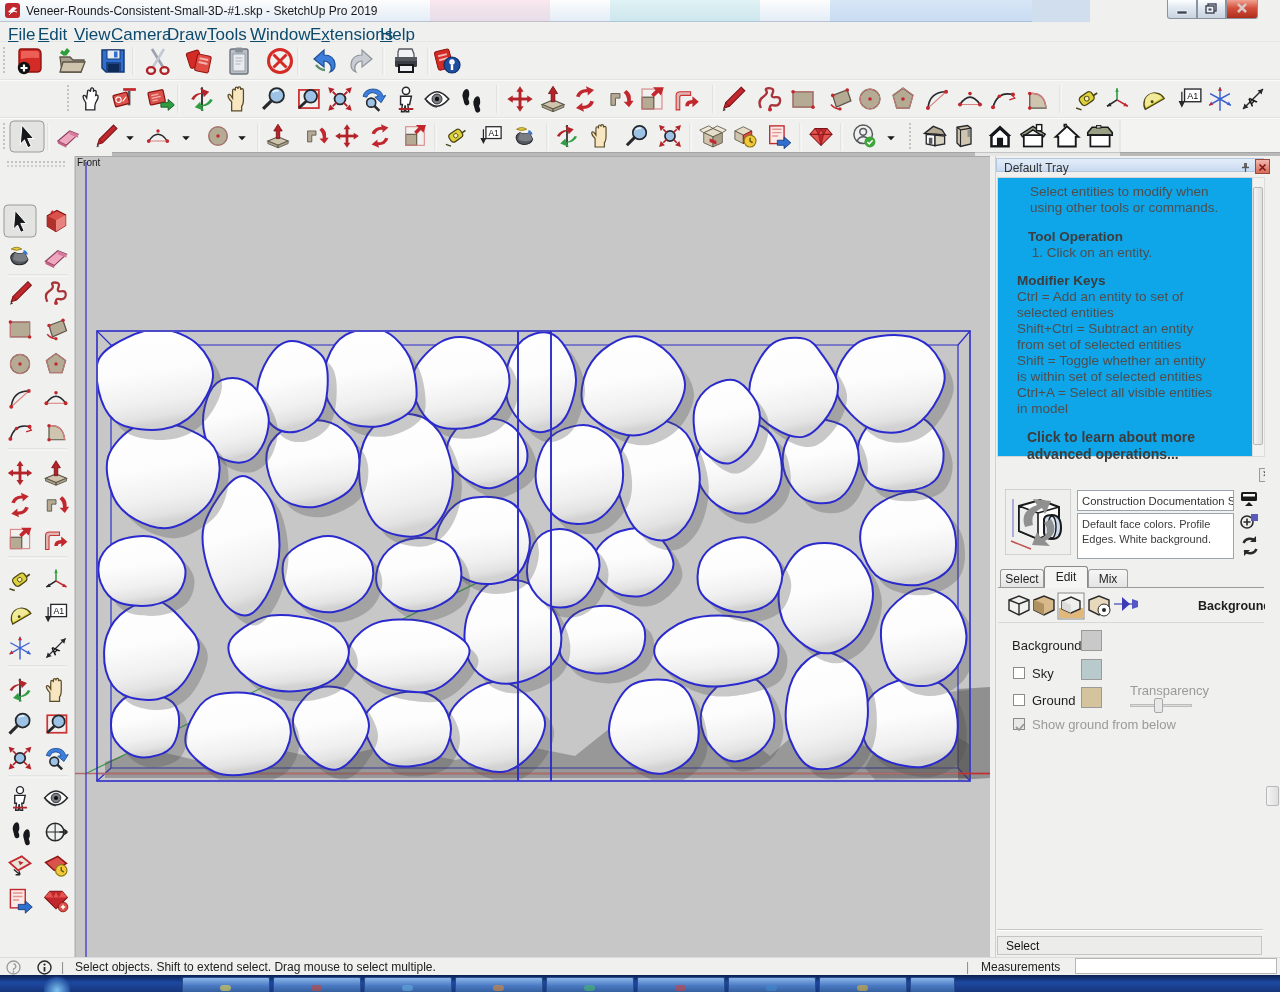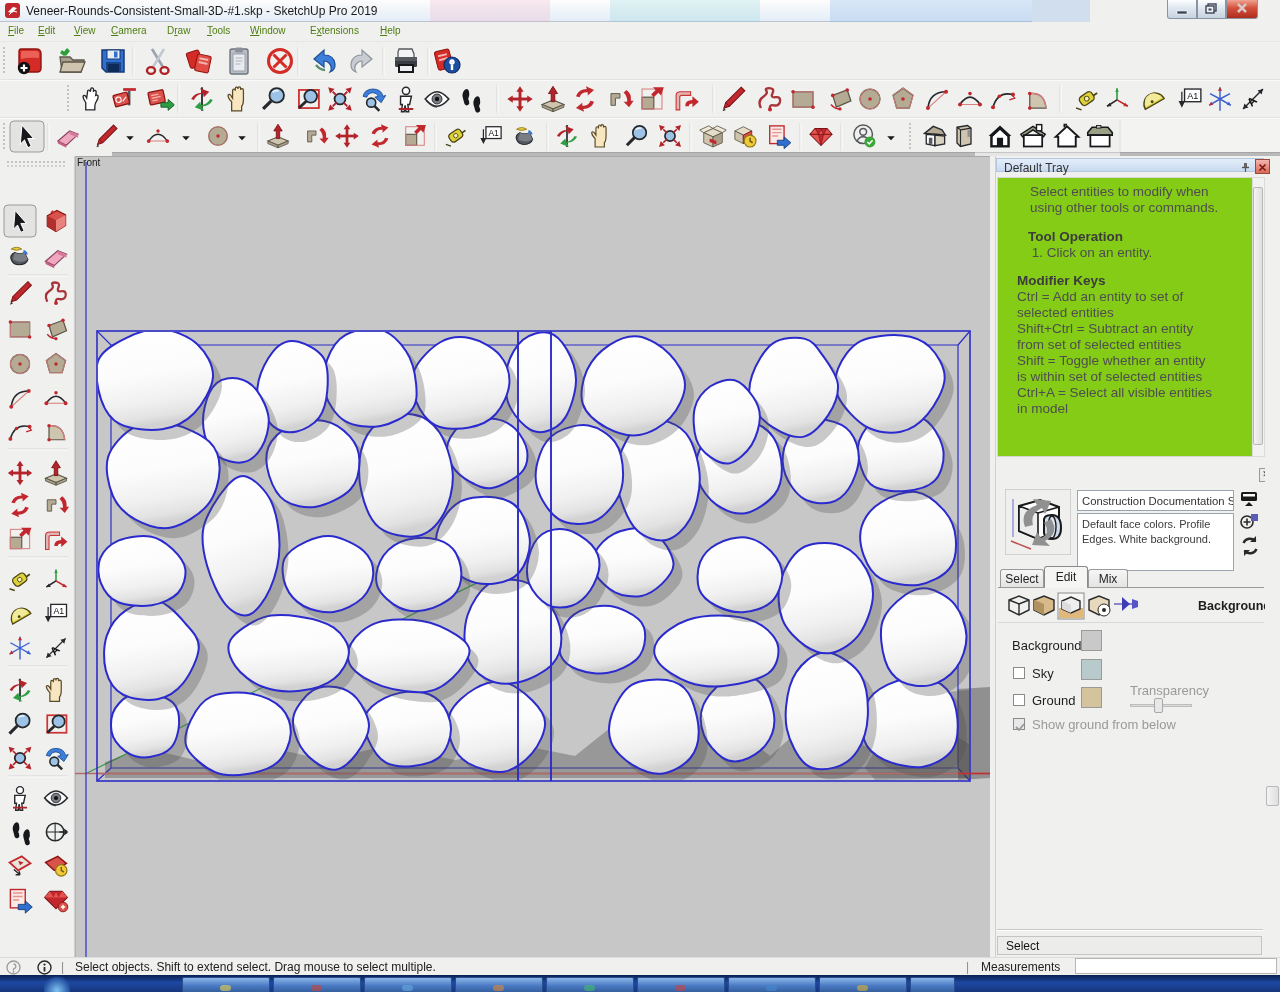--- a/index.html
+++ b/index.html
@@ -1,28 +1,28 @@
 <!DOCTYPE html>
 <html><head><meta charset="utf-8"><style>
 *{margin:0;padding:0;box-sizing:border-box}
 html,body{width:1280px;height:992px;overflow:hidden;font-family:"Liberation Sans",sans-serif;background:#f0f0ef}
 .abs{position:absolute}
 #page{position:relative;width:1280px;height:992px}
 #titlebar{position:absolute;left:0;top:0;width:1032px;height:22px;background:linear-gradient(180deg,#fdfdfd 0%,#f2f6fa 40%,#e4edf7 100%);border-bottom:1px solid #b9c4d0}
 #titlebar .ttxt{position:absolute;left:26px;top:4px;font-size:12px;color:#1a1a1a;white-space:pre}
 #menubar{position:absolute;left:0;top:22px;width:1280px;height:20px;background:#f0f0ef;border-bottom:1px solid #e6e6e6}
-#menubar span{position:absolute;top:3px;font-size:10px;color:#4d7c0f}
+#menubar span{position:absolute;top:3px;font-size:17px;color:#0c4a6e}
 #menubar u{text-decoration:underline}
 #statusbar{position:absolute;left:0;top:957px;width:1280px;height:18px;background:#f0f0ef;border-top:1px solid #dcdcdc;font-size:12px;color:#222}
 #taskbar{position:absolute;left:0;top:975px;width:1280px;height:17px;background:linear-gradient(180deg,#0b1f4e 0%,#1e49a2 45%,#16367c 100%)}
 .tkb{position:absolute;top:2px;height:15px;border-radius:2px 2px 0 0;background:linear-gradient(180deg,#9cc6f0 0%,#5287cf 55%,#3e6cb8 100%);border:1px solid #274f8f;border-bottom:none}
 #rpanel{position:absolute;left:995px;top:156px;width:285px;height:801px;background:#f0f0ef;border-left:1px solid #d0d0d0}
 .wbtn{position:absolute;top:0;height:19px;border:1px solid #8a93a2;border-top:none}
 #traytitle{position:absolute;left:0;top:2px;width:268px;height:14px;background:linear-gradient(180deg,#e4eefa,#c9daf0);border:1px solid #b5c7dd;font-size:12px;color:#333;padding:2px 0 0 7px}
-#instr{position:absolute;left:1px;top:21px;width:256px;height:280px;background:#84cc16;border:1px solid #d5d5d5;color:#4e4e4e;font-size:13.5px}
+#instr{position:absolute;left:1px;top:21px;width:256px;height:280px;background:#0ea5e9;border:1px solid #d5d5d5;color:#4e4e4e;font-size:13.5px}
 #instr b{color:#3c3c3c}
 .sbar{position:absolute;background:#f2f2f1;border:1px solid #dcdcdc}
 .sthumb{background:linear-gradient(90deg,#f4f4f4,#dfdfdf);border:1px solid #b8b8b8;border-radius:2px}
 .sarrow{position:absolute;width:100%;text-align:center;font-size:8px;color:#5a5a5a}
 #stitle{position:absolute;left:0;top:310px;width:268px;height:19px;background:linear-gradient(180deg,#fbfbfb,#e2e2e2);border:1px solid #cfcfcf;font-size:12px;color:#1a1a1a;padding:2px 0 0 8px}
 .field{position:absolute;background:#fff;border:1px solid #9aa5b1;font-size:12px;color:#333;overflow:hidden;white-space:nowrap}
 .tab{position:absolute;border:1px solid #9a9a9a;border-bottom:none;border-radius:3px 3px 0 0;background:linear-gradient(180deg,#f6f6f6,#e4e4e4);font-size:12px;color:#222;text-align:center}
 .cb{position:absolute;width:12px;height:12px;background:#fff;border:1px solid #8b8b8b}
 .swatch{position:absolute;width:21px;height:21px;border:1px solid #9a9a9a}
 .lbl{position:absolute;font-size:13px;color:#1e1e1e}
@@ -801,40 +801,41 @@
         <path d="M3 6.5 h7" stroke="#555" stroke-width="1.4"></path>
         <path d="M6.5 7 v4" stroke="#555" stroke-width="1.2"></path>
       </svg>
       <div class="abs" style="left:259px;top:3px;width:15px;height:15px;background:linear-gradient(180deg,#f2b6ad,#d96a57);border:1px solid #9a4a3a"><svg width="13" height="13">
           <path d="M3.5 3.5 L9.5 9.5 M9.5 3.5 L3.5 9.5" stroke="#7c1616" stroke-width="1.6"></path>
         </svg></div>
       <div id="instr">
         <div style="padding:6px 0 0 32px;line-height:16px">Select entities to modify when<br>using other tools or commands.</div>
 <div style="padding:13px 8px 0 30px;line-height:16px"><b>Tool Operation</b><br>&nbsp;1. Click on an entity.</div>
 <div style="padding:12px 0 0 19px;line-height:16px"><b>Modifier Keys</b><br>Ctrl = Add an entity to set of<br>selected entities<br>Shift+Ctrl = Subtract an entity<br>from set of selected entities<br>Shift = Toggle whether an entity<br>is within set of selected entities<br>Ctrl+A = Select all visible entities<br>in model</div>
+<div style="padding:12px 0 0 29px;line-height:17px;font-size:14px"><b>Click to learn about more<br>advanced operations...</b></div>
       </div>
       <div class="sbar" style="left:256px;top:21px;width:13px;height:280px"></div>
       <div class="sthumb abs" style="left:257px;top:31px;width:10px;height:258px"></div>
       <div class="sarrow" style="left:269px;top:23px;width:14px">▲</div>
       <div class="sarrow" style="left:269px;top:288px;width:14px">▼</div>
       <div class="abs" style="left:263px;top:312px;width:14px;height:14px;background:#ececec;border:1px solid #9a9a9a;font-size:9px;text-align:center;color:#333">✕</div>
       <svg class="abs" style="left:9px;top:333px" width="66" height="66">
         <rect width="66" height="66" fill="#efefee" stroke="#b5b5b5"></rect>
 <path d="M8 10 V48" stroke="#9c9cd8" stroke-width="1.6"></path>
         <path d="M6 52 L26 60" stroke="#c05050" stroke-width="1.6"></path>
 <path d="M14 17 L35 11 L54 18 L54 42 L33 50 L14 42 Z" fill="#fdfdfd" stroke="#1a1a1a" stroke-width="2"></path>
 <path d="M14 17 L33 24 L33 50 L14 42 Z" fill="#ededed" stroke="#1a1a1a" stroke-width="1.6"></path>
 <path d="M33 24 L54 18" stroke="#1a1a1a" stroke-width="1.6"></path>
 <path d="M40 28 Q42 26 47 26 Q56 26 56 39 Q56 50 47 50 Q40 50 39 44 L39 30 Z" fill="#ccdcec" stroke="#1a1a1a" stroke-width="2"></path>
 <ellipse cx="47" cy="38" rx="4" ry="11" fill="#dfeaf4" stroke="#1a1a1a" stroke-width="1.4"></ellipse>
 <path d="M20 38 Q14 22 32 16 L28 10 L46 12 L40 25 L37 19 Q25 24 28 36 Z" fill="#909090"></path>
 <path d="M46 30 Q55 44 40 52 L45 57 L27 56 L32 43 L36 49 Q47 44 39 34 Z" fill="#909090"></path>
       </svg>
       <div class="field" style="left:81px;top:334px;width:157px;height:21px;padding:4px 0 0 4px;font-size:11.3px">Construction Documentation Sty</div>
-      <div class="field" style="left:81px;top:357px;width:157px;height:58px;padding:3px 0 0 4px;white-space:normal;line-height:15px;color:#3c3c3c;font-size:11px">Default face colors. Profile Edges. White background.</div>
+      <div class="field" style="left:81px;top:357px;width:157px;height:46px;padding:3px 0 0 4px;white-space:normal;line-height:15px;color:#3c3c3c;font-size:11px">Default face colors. Profile Edges. White background.</div>
       <svg class="abs" style="left:243px;top:334px" width="22" height="70">
         <rect x="2" y="2" width="16" height="9" rx="1.5" fill="#1a1a1a"></rect>
         <rect x="4" y="4" width="12" height="5" fill="#fff"></rect>
         <rect x="4" y="6.5" width="12" height="2.5" fill="#1a1a1a"></rect>
         <path d="M10 12 l4 4 h-8 z" fill="#1a1a1a"></path>
         <circle cx="8" cy="32" r="6" fill="none" stroke="#2a2a2a" stroke-width="1.6"></circle>
         <path d="M8 28.5 v7 M4.5 32 h7" stroke="#2a2a2a" stroke-width="1.6"></path>
         <rect x="12" y="24" width="7" height="7" fill="#5b5bba"></rect>
         <path d="M4.5 53 a7 7 0 0 1 12 -1.5" stroke="#2a2a2a" stroke-width="2.4" fill="none"></path>
         <path d="M17 46 v6 h-6 z" fill="#2a2a2a"></path>

